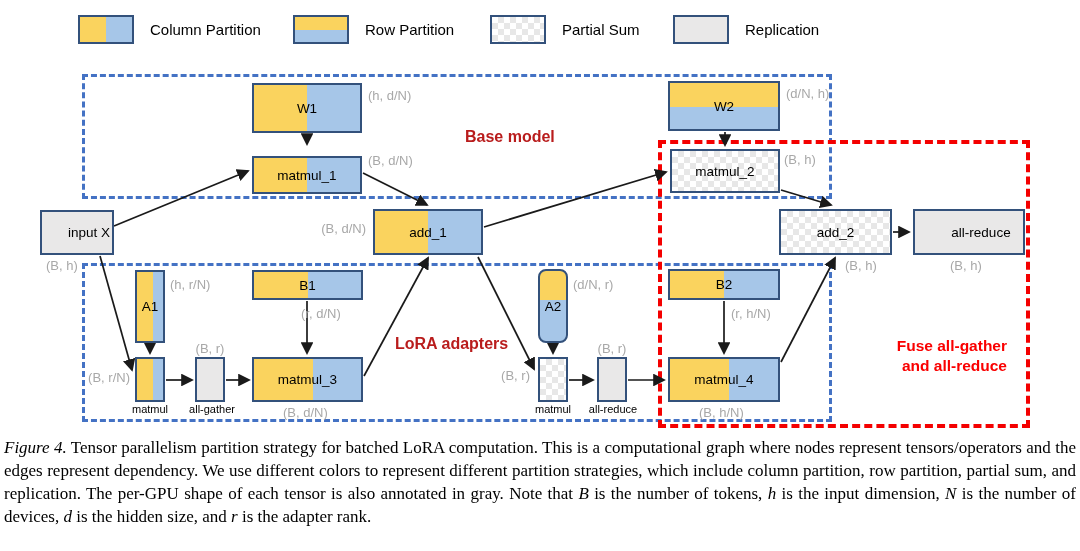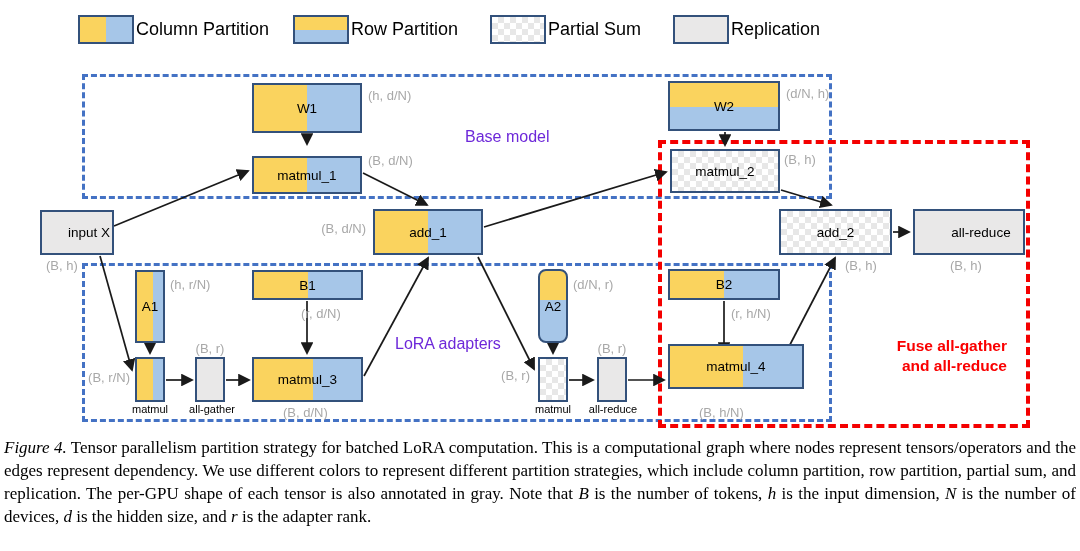--- a/index.html
+++ b/index.html
@@ -2,39 +2,39 @@
 <html><head>
 <meta charset="utf-8">
 <style>
   html,body{margin:0;padding:0;background:#fff;}
   .stage{position:relative;width:1080px;height:551px;background:#fff;
          font-family:"Liberation Sans",sans-serif;overflow:hidden;}
 
   
   .legend-item{position:absolute;display:flex;align-items:center;}
   .swatch{width:56px;height:29px;border:2px solid #33517B;box-sizing:border-box;flex:0 0 auto;}
-  .legend-label{margin-left:2px;font-size:18px;color:#000;white-space:nowrap;}
+  .legend-label{margin-left:16px;font-size:15px;color:#000;white-space:nowrap;}
 
   
   .fill-col-50{background:linear-gradient(to right,#FAD35E 0 50%,#A6C6E8 50% 100%);}
   .fill-col-55{background:linear-gradient(to right,#FAD35E 0 55%,#A6C6E8 55% 100%);}
   .fill-col-60{background:linear-gradient(to right,#FAD35E 0 60%,#A6C6E8 60% 100%);}
   .fill-row-52{background:linear-gradient(to bottom,#FAD35E 0 52%,#A6C6E8 52% 100%);}
   .fill-row-42{background:linear-gradient(to bottom,#FAD35E 0 42%,#A6C6E8 42% 100%);border-radius:8px;}
   .fill-rep{background:#E9E8E8;padding-left:24px;}
   .fill-partial{background-color:#fff;
     background-image:
       linear-gradient(45deg,#E7E7E7 25%,transparent 25%,transparent 75%,#E7E7E7 75%),
       linear-gradient(45deg,#E7E7E7 25%,transparent 25%,transparent 75%,#E7E7E7 75%);
     background-size:12px 12px;background-position:0 0,6px 6px;}
 
   
   .region{position:absolute;box-sizing:border-box;border:3px dashed #4472C4;z-index:1;}
   .region-red{position:absolute;box-sizing:border-box;border:4px dashed #F40000;z-index:1;}
-  .region-label{position:absolute;font-weight:normal;font-size:16px;color:#6d28d9;
+  .region-label{position:absolute;font-weight:bold;font-size:16px;color:#b91c1c;
                 white-space:nowrap;z-index:2;}
   .fuse-label{position:absolute;font-weight:bold;font-size:15.5px;color:#FA0000;
               text-align:right;line-height:20px;z-index:2;}
 
   
   .node{position:absolute;box-sizing:border-box;border:2px solid #33517B;
         display:flex;align-items:center;justify-content:center;
         font-size:13.5px;color:#000;z-index:3;white-space:nowrap;}
   .annot{position:absolute;font-size:13px;color:#A8A8A8;white-space:nowrap;z-index:4;}
   .below-label{position:absolute;font-size:11px;color:#000;white-space:nowrap;
@@ -147,21 +147,21 @@
     <span>matmul_3</span>
   </div>
   <div class="node fill-row-42" style="left:538px;top:269px;width:30px;height:74px">
     <span>A2</span>
   </div>
   <div class="node fill-partial" style="left:538px;top:357px;width:30px;height:45px"></div>
   <div class="node fill-rep" style="left:597px;top:357px;width:30px;height:45px"></div>
   <div class="node fill-col-50" style="left:668px;top:269px;width:112px;height:31px">
     <span>B2</span>
   </div>
-  <div class="node fill-col-55" style="left:668px;top:344px;width:136px;height:45px">
+  <div class="node fill-col-55" style="left:668px;top:357px;width:112px;height:45px">
     <span>matmul_4</span>
   </div>
 
   <div class="below-label" style="left:150px;top:403px">matmul</div>
   <div class="below-label" style="left:212px;top:403px">all-gather</div>
   <div class="below-label" style="left:553px;top:403px">matmul</div>
   <div class="below-label" style="left:613px;top:403px">all-reduce</div>
 
   <div class="annot" style="left:368px;top:88px">(h, d/N)</div>
   <div class="annot" style="left:368px;top:153px">(B, d/N)</div>

